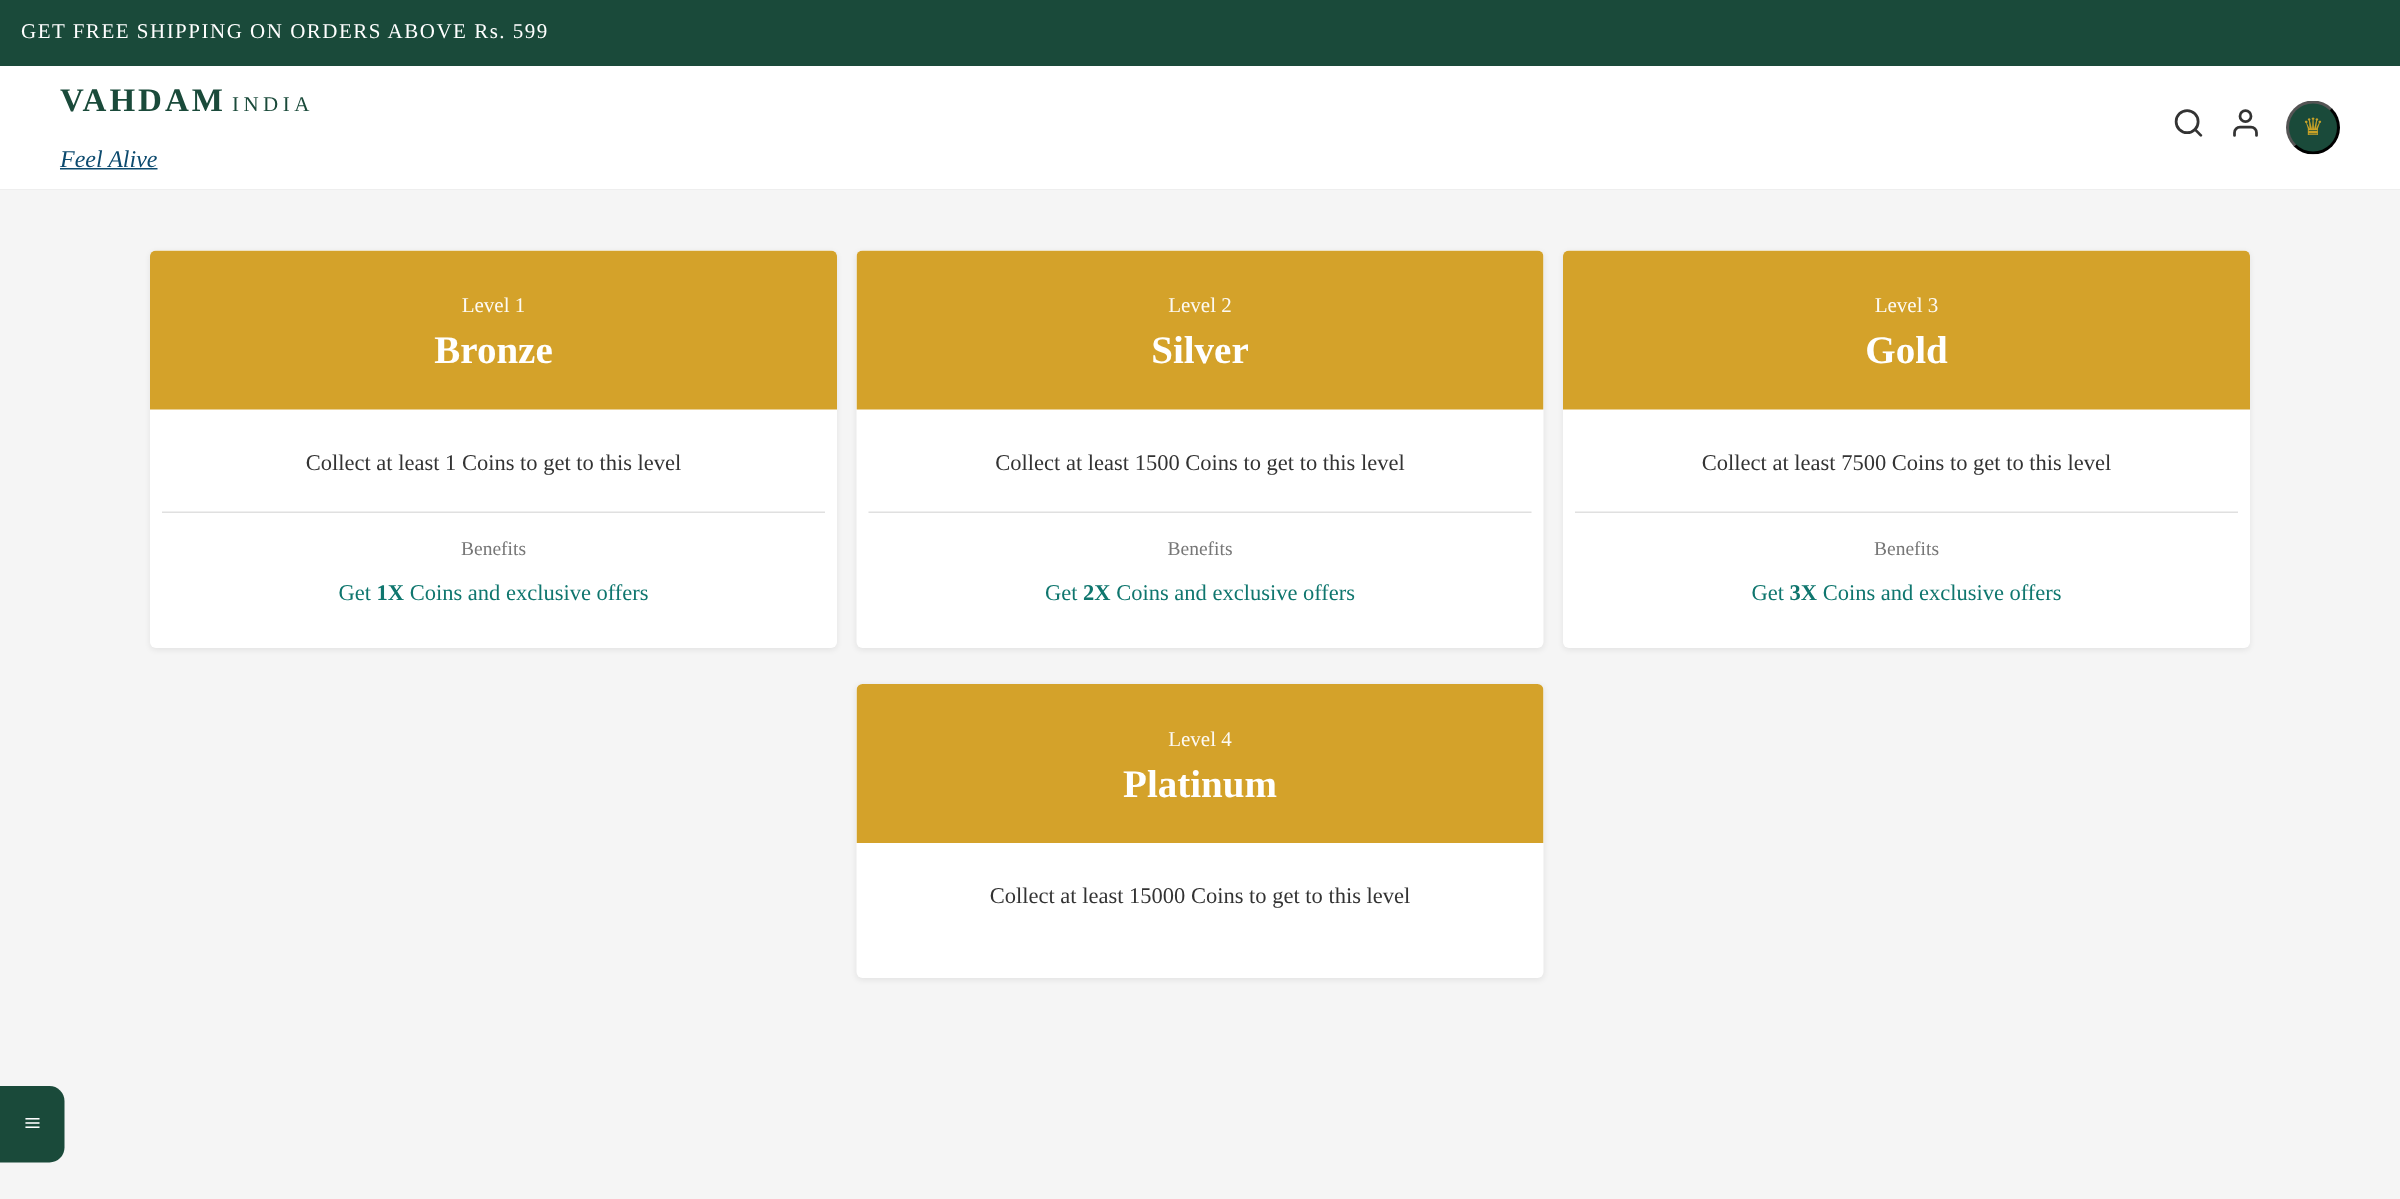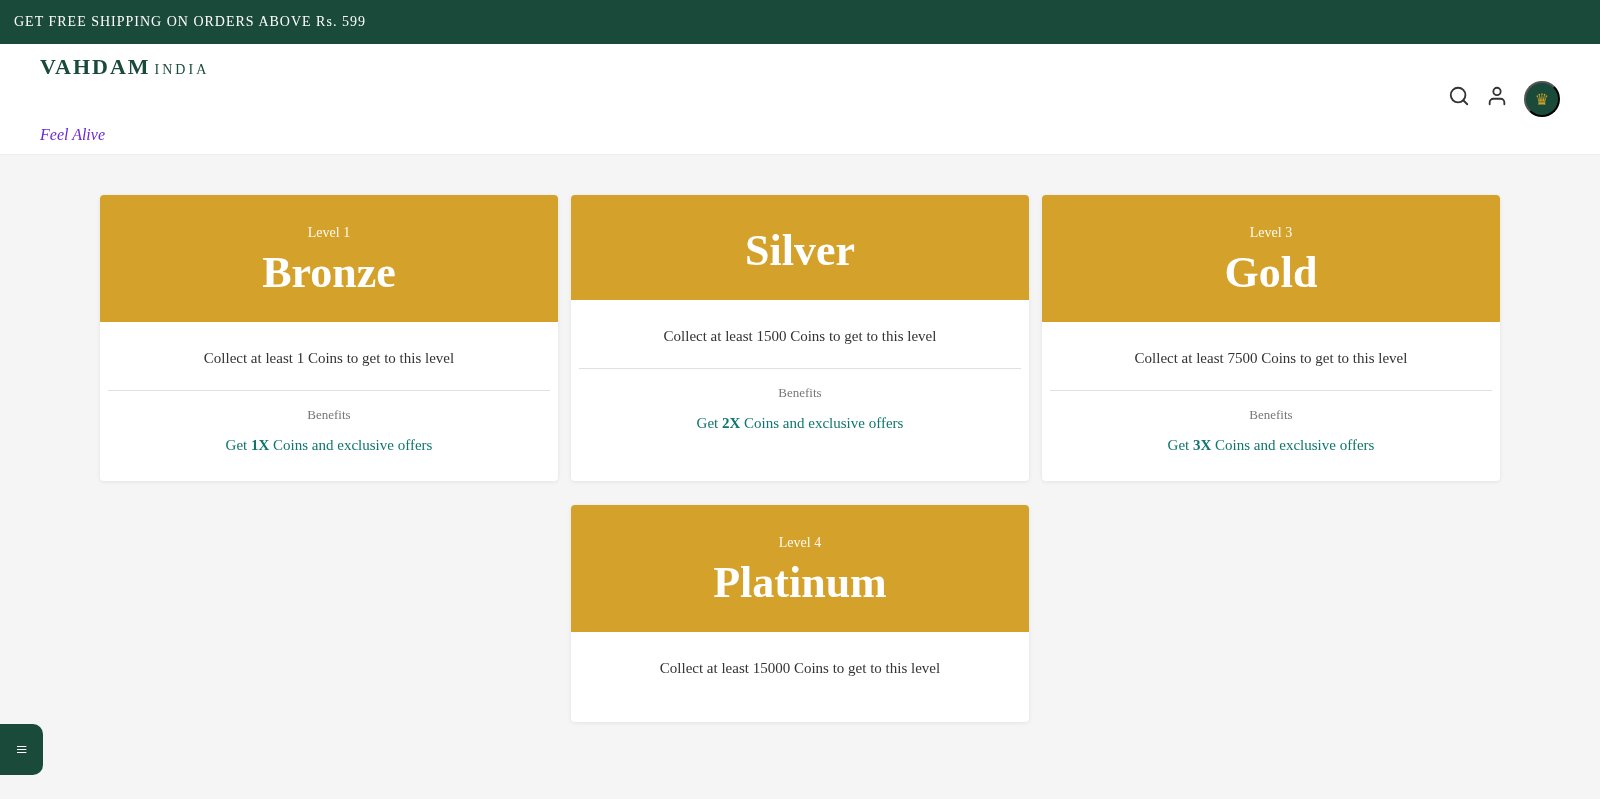--- a/index.html
+++ b/index.html
@@ -23,44 +23,44 @@
       align-items: center;
       justify-content: space-between;
       padding: 10px 40px;
       border-bottom: 1px solid #eee;
     }
 
     .logo-area {
       display: flex;
       flex-direction: column;
       align-items: flex-start;
-      gap: 44px;
     }
 
     .logo-text {
       font-size: 22px;
       font-weight: bold;
       color: #1a4a3a;
       letter-spacing: 2px;
     }
 
     .logo-india {
       font-size: 14px;
       color: #1a4a3a;
       letter-spacing: 3px;
       text-align: center;
       margin-top: -4px;
     }
 
     .logo-tagline {
       font-family: 'Georgia', cursive;
       font-style: italic;
-      color: #6d28d9;
+      color: #0c4a6e;
       font-size: 16px;
-      margin-top: 2px;
+      margin-top: 18px;
+      text-decoration: underline;
     }
 
     .nav {
       display: flex;
       gap: 40px;
       align-items: center;
     }
 
     .nav-item {
       font-size: 13px;
@@ -126,21 +126,21 @@
     }
 
     .level-label {
       font-size: 14px;
       font-weight: normal;
       margin-bottom: 6px;
       opacity: 0.95;
     }
 
     .level-name {
-      font-size: 44px;
+      font-size: 26px;
       font-weight: bold;
     }
 
     .level-card-body {
       padding: 24px 8px;
       text-align: center;
     }
 
     .collect-text {
       font-size: 15px;
@@ -250,20 +250,21 @@
         <hr class="divider">
         <p class="benefits-label">Benefits</p>
         <p class="benefits-text">
           <span>Get </span><strong>1X</strong><span> Coins and exclusive offers</span>
         </p>
       </div>
     </div>
 
     <div class="level-card">
       <div class="level-card-header">
+        <div class="level-label">Level 2</div>
         <div class="level-name">Silver</div>
       </div>
       <div class="level-card-body">
         <p class="collect-text">Collect at least 1500 Coins to get to this level</p>
         <hr class="divider">
         <p class="benefits-label">Benefits</p>
         <p class="benefits-text">
           <span>Get </span><strong>2X</strong><span> Coins and exclusive offers</span>
         </p>
       </div>

